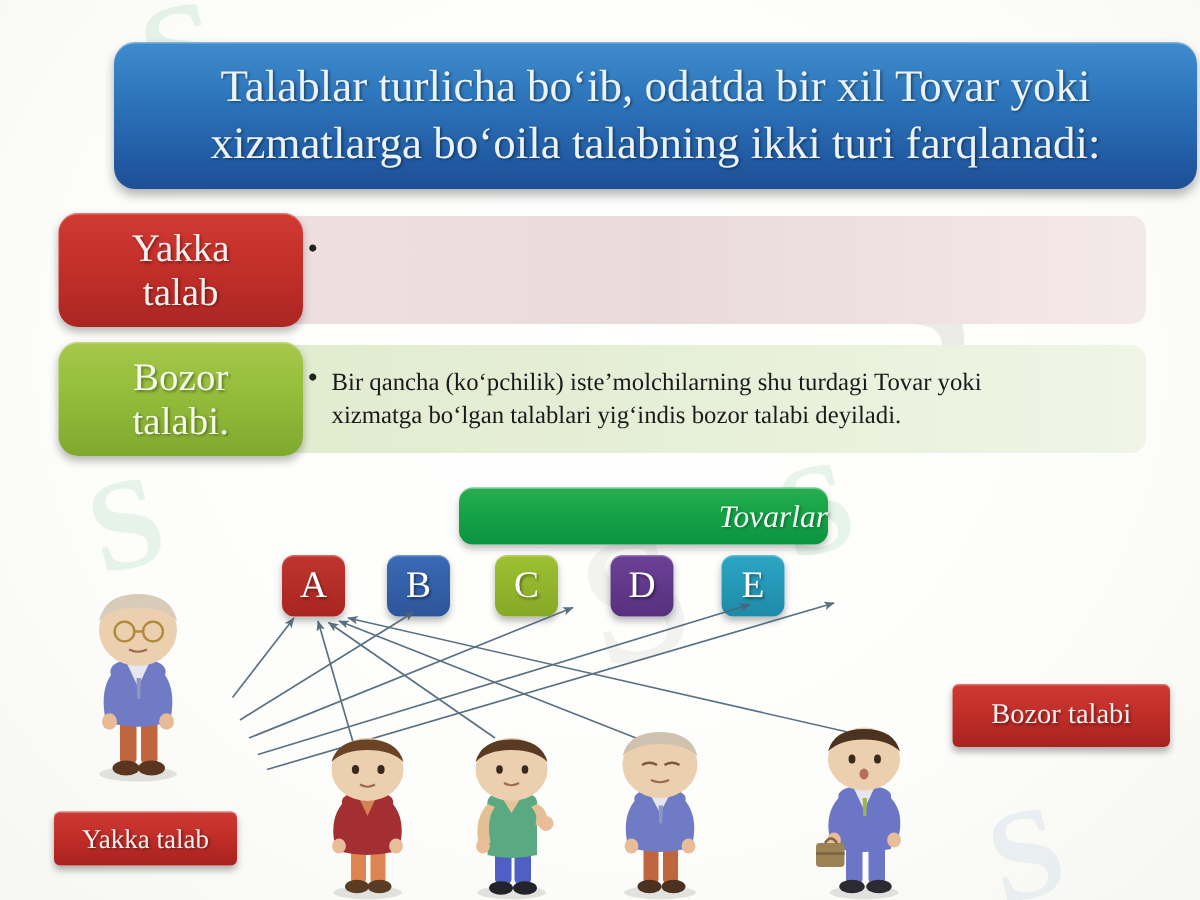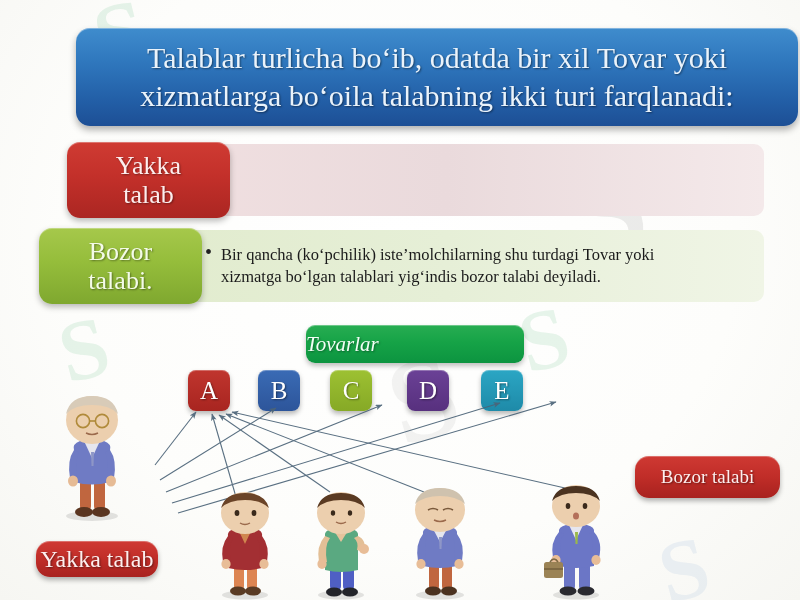--- a/index.html
+++ b/index.html
@@ -50,21 +50,20 @@
     position:absolute;left:0;top:0;width:163px;height:76px;
     border-radius:13px;
     display:flex;align-items:center;justify-content:center;
     text-align:center;color:#fdeeee;font-size:26px;line-height:1.12;
     text-shadow:1px 1px 2px rgba(0,0,0,0.40);
     box-shadow:0 3px 6px rgba(0,0,0,0.28), inset 0 1px 0 rgba(255,255,255,0.30);
     z-index:3;
   }
   #tag-yakka{
     background:linear-gradient(180deg,#cf3b33 0%,#c3302a 45%,#ab2622 100%);
-    margin-left:28px;
   }
   #tag-bozor{
     background:linear-gradient(180deg,#a6c84b 0%,#95bd3b 45%,#7fa82f 100%);
     color:#f4fbe8;
     justify-content:center;
   }
 
   .row-body{
     position:absolute;left:148px;top:2px;width:577px;height:72px;
     border-radius:10px;
@@ -80,21 +79,21 @@
     margin-top:12px;
   }
   .body-text{font-size:16.5px;line-height:1.32;color:#1a1a1a;}
 
   
   #tovarlar{
     position:absolute;left:306px;top:325px;width:218px;height:38px;
     border-radius:9px;
     background:linear-gradient(180deg,#28ad52 0%,#16a347 45%,#0c9440 100%);
     box-shadow:0 3px 5px rgba(0,0,0,0.25), inset 0 1px 0 rgba(255,255,255,0.32);
-    display:flex;align-items:center;justify-content:flex-start;
+    display:flex;align-items:center;justify-content:flex-end;padding-left:28px;
   }
   #tovarlar-text{
     color:#f2fff6;font-size:21px;font-style:italic;
     text-shadow:1px 1px 2px rgba(0,0,0,0.35);
   }
 
   
   .letter-box{
     position:absolute;width:42px;height:41px;border-radius:8px;
     display:flex;align-items:center;justify-content:center;
@@ -105,27 +104,27 @@
   }
 
   
   #arrows{position:absolute;left:0;top:0;width:800px;height:600px;pointer-events:none;}
 
   
   .figure{position:absolute;}
 
   
   .badge{
-    position:absolute;border-radius:14px;
+    position:absolute;border-radius:4px;
     background:linear-gradient(180deg,#cf3933 0%,#c02d28 50%,#a8221f 100%);
     box-shadow:0 3px 5px rgba(0,0,0,0.30), inset 0 1px 0 rgba(255,255,255,0.28);
     display:flex;align-items:center;justify-content:center;
     color:#fdeeee;text-shadow:1px 1px 2px rgba(0,0,0,0.45);
   }
-  #badge-yakka{left:36px;top:541px;width:122px;height:36px;font-size:24px;}
+  #badge-yakka{left:36px;top:541px;width:122px;height:36px;font-size:18px;}
   #badge-bozor{left:635px;top:456px;width:145px;height:42px;font-size:19px;}
 </style>
 </head>
 <body>
 
 <div id="slide">
 
   <div class="wm g1">S</div>
   <div class="wm g2">S</div>
   <div class="wm g3">S</div>

